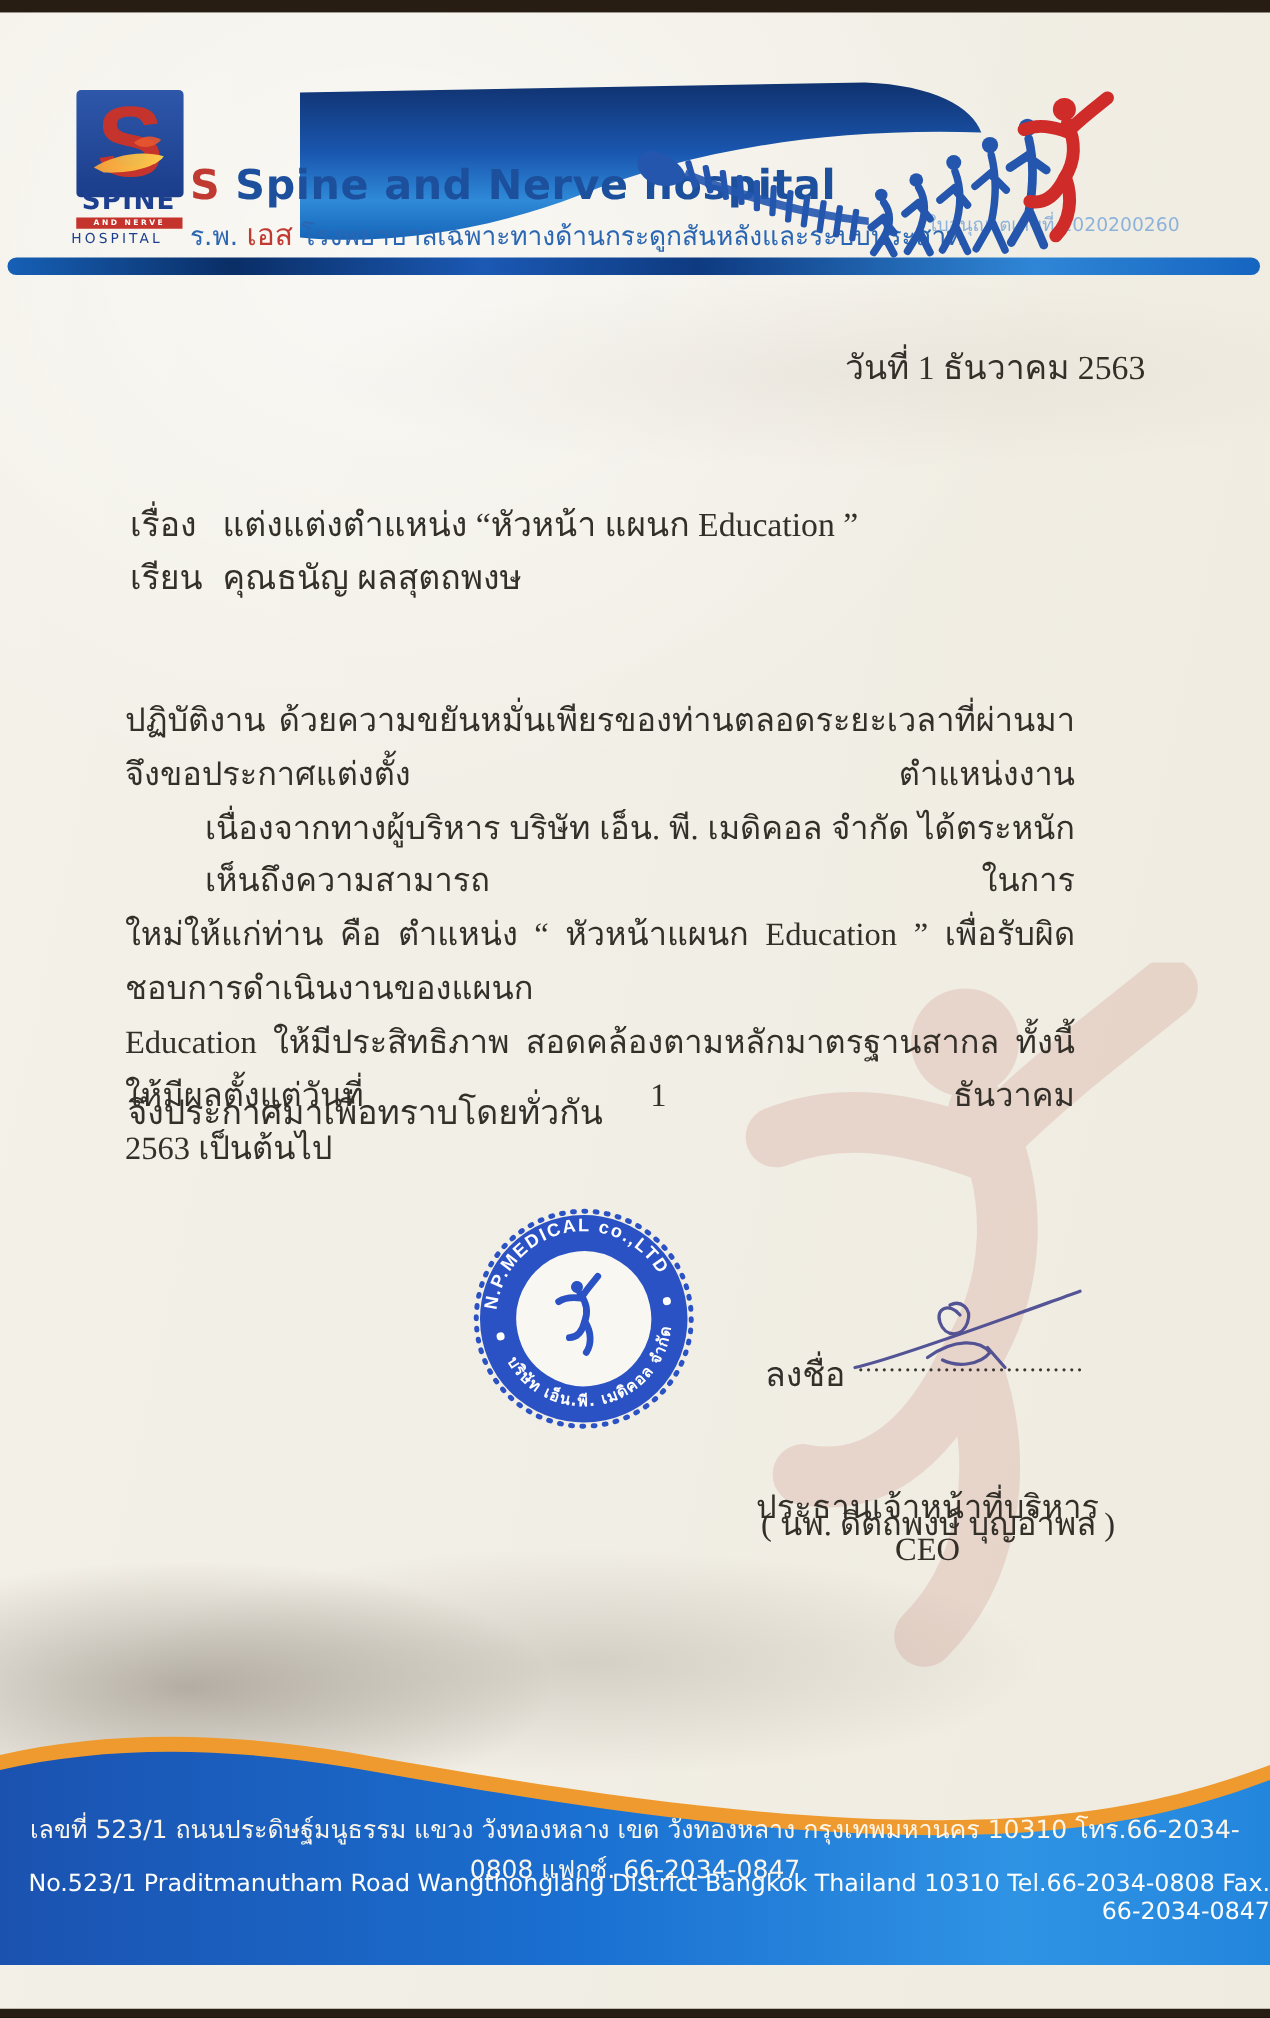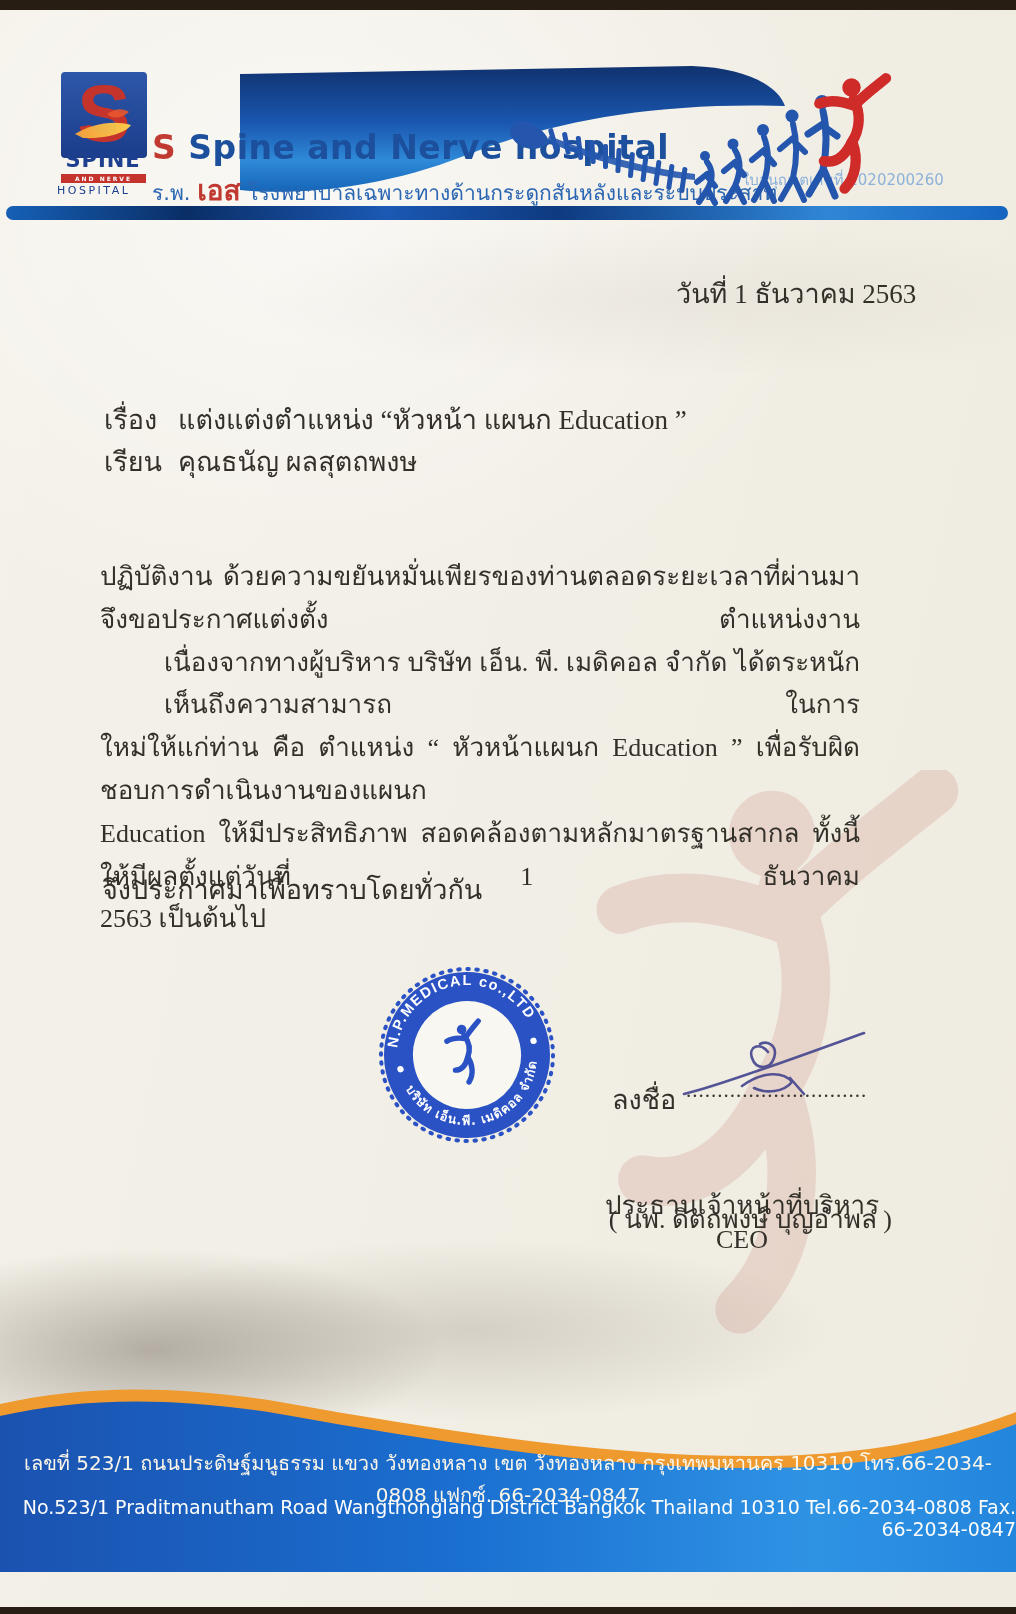--- a/index.html
+++ b/index.html
@@ -18,21 +18,21 @@
   
   .logo-spine{left:57px;top:140px;width:92px;text-align:center;font-weight:800;font-size:21px;
               letter-spacing:1px;color:#1d3f8f;line-height:1;}
   .logo-band{left:61px;top:164px;width:85px;height:9px;background:#c5342c;color:#fff;
              font-size:6px;letter-spacing:2px;text-align:center;line-height:9px;font-weight:700;}
   .logo-hosp{left:57px;top:175px;width:92px;text-align:left;font-weight:400;font-size:11px;
              letter-spacing:2.5px;color:#1d3f8f;line-height:1;}
   .h-title{left:152px;top:118px;font-size:33px;font-weight:600;color:#1c4f9c;letter-spacing:.5px;}
   .h-title .red{color:#c03a31;}
   .h-sub{left:152px;top:158px;font-size:21px;color:#2b66b3;font-weight:500;}
-  .h-sub .brand{color:#c03a31;font-weight:700;font-size:28px;}
+  .h-sub .brand{color:#c03a31;font-weight:400;font-size:24px;}
   .license{left:742px;top:158px;font-size:15px;color:#8db2da;}
   .divider{left:6px;top:196px;width:1002px;height:14px;border-radius:7px;
     background:linear-gradient(90deg,#1660b6 0%,#0a2e66 18%,#1b59b4 38%,#0e3a80 55%,#2f86d6 82%,#1565c0 100%);}
   
   .date{left:676px;top:262px;font-size:27px;}
   .row{left:104px;font-size:27px;display:flex;}
   .row .lab{width:74px;flex:0 0 auto;}
   .para{left:100px;top:546px;width:760px;font-size:26px;line-height:42.8px;}
   .para .jl{text-align:justify;text-align-last:justify;}
   .para .first{padding-left:64px;}

